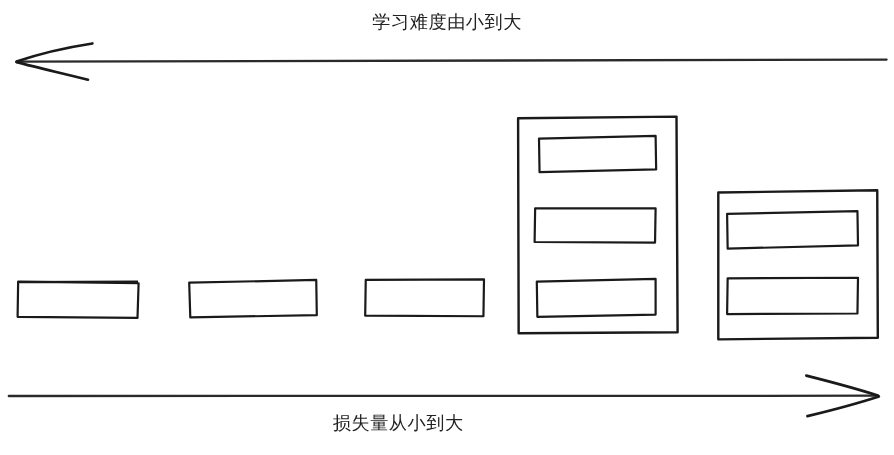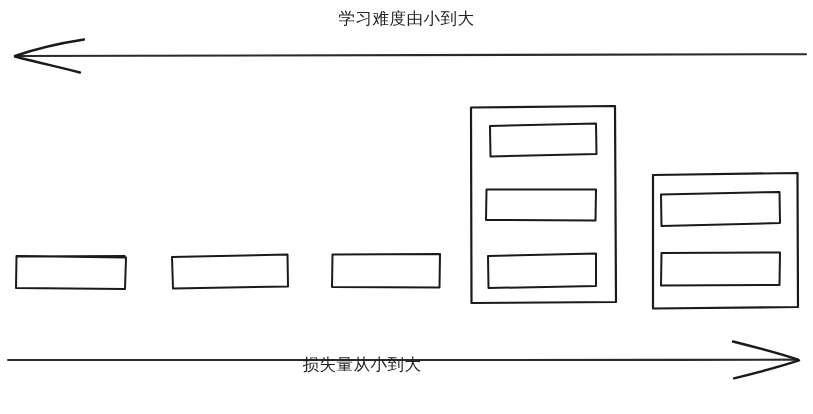--- a/index.html
+++ b/index.html
@@ -23,30 +23,30 @@
     height: 414px;
   }
   .axis-label {
     position: absolute;
     font-size: 16.5px;
     line-height: 1;
     letter-spacing: 0.5px;
     color: #222222;
     white-space: nowrap;
     text-align: center;
-    font-family: Liberation Mono, monospace;
+    font-family: Liberation Serif, serif;
   }
   #top-label {
     left: 0;
     top: 12px;
     width: 813px;
   }
   #bottom-label {
     left: 0;
-    top: 358px;
+    top: 377px;
     width: 724px;
   }
   .node-box {
     position: absolute;
     box-sizing: border-box;
     background: #ffffff;
     display: flex;
     align-items: center;
     justify-content: center;
   }

